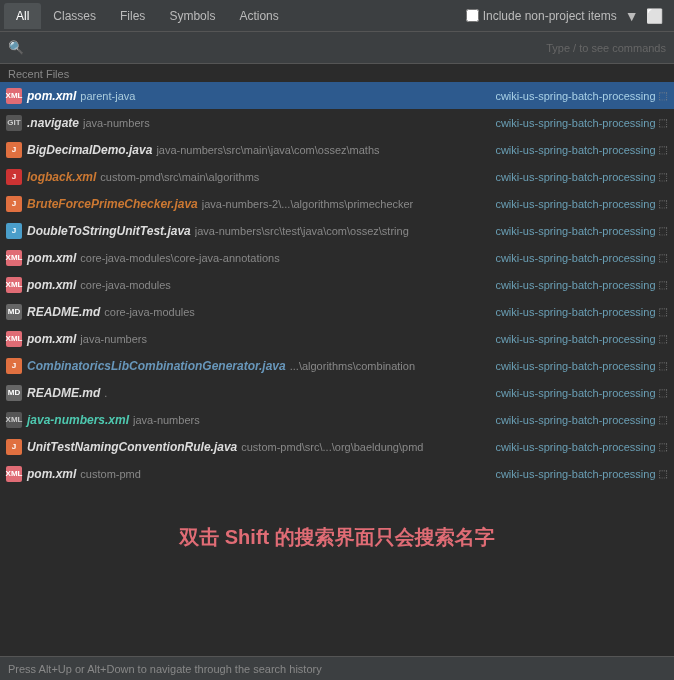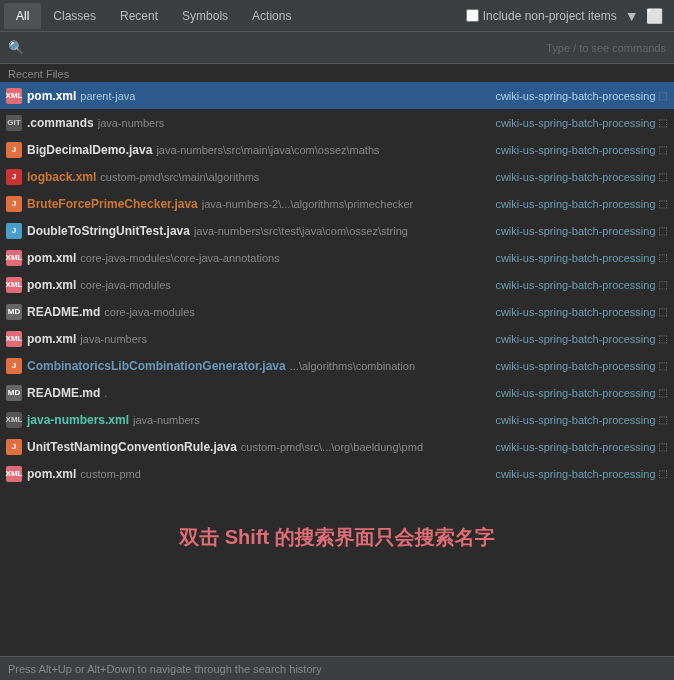--- a/index.html
+++ b/index.html
@@ -123,20 +123,21 @@
     .icon-gitignore { background: #555; color: #ccc; font-size: 8px; }
     .icon-java-orange { background: #e07040; color: #fff; font-size: 8px; }
     .icon-java-blue { background: #4a9eca; color: #fff; font-size: 8px; }
     .icon-java-red { background: #cc3333; color: #fff; font-size: 8px; }
     .icon-md { background: #666; color: #fff; font-size: 8px; }
 
     .file-name {
       font-weight: bold;
       font-size: 12px;
       white-space: nowrap;
+      font-style: italic;
     }
 
     .file-path {
       color: #888;
       font-size: 11px;
       margin-left: 4px;
       white-space: nowrap;
       overflow: hidden;
       text-overflow: ellipsis;
       flex: 1;
@@ -204,21 +205,21 @@
       flex: 1;
       background: #2b2b2b;
     }
   </style>
 </head>
 <body>
 
 <div class="tab-bar">
   <div class="tab active">All</div>
   <div class="tab">Classes</div>
-  <div class="tab">Recent</div>
+  <div class="tab">Files</div>
   <div class="tab">Symbols</div>
   <div class="tab">Actions</div>
   <div class="tab-spacer"></div>
   <div class="header-right">
     <label class="checkbox-label">
       <input type="checkbox" style="">
       <span>Include non-project items</span>
     </label>
     <span class="filter-icon">▼</span>
     <span class="layout-icon">⬜</span>
@@ -238,21 +239,21 @@
 
     <div class="file-row selected">
           <div class="file-icon icon-xml">XML</div>
           <span class="file-name" style="color: rgb(255, 255, 255);">pom.xml</span>
           <span class="file-path" style="color: rgb(170, 204, 221);"> parent-java</span>
           <span class="file-project selected-proj">cwiki-us-spring-batch-processing</span>
           <span class="project-icon"> ⬚</span>
         </div>
         <div class="file-row">
           <div class="file-icon icon-gitignore">GIT</div>
-          <span class="file-name" style="color: rgb(221, 221, 221);">.commands</span>
+          <span class="file-name" style="color: rgb(221, 221, 221);">.navigate</span>
           <span class="file-path" style="color: rgb(136, 136, 136);"> java-numbers</span>
           <span class="file-project">cwiki-us-spring-batch-processing</span>
           <span class="project-icon"> ⬚</span>
         </div>
         <div class="file-row">
           <div class="file-icon icon-java-orange">J</div>
           <span class="file-name" style="color: rgb(221, 221, 221);">BigDecimalDemo.java</span>
           <span class="file-path"> java-numbers\src\main\java\com\ossez\maths</span>
           <span class="file-project">cwiki-us-spring-batch-processing</span>
           <span class="project-icon"> ⬚</span>

